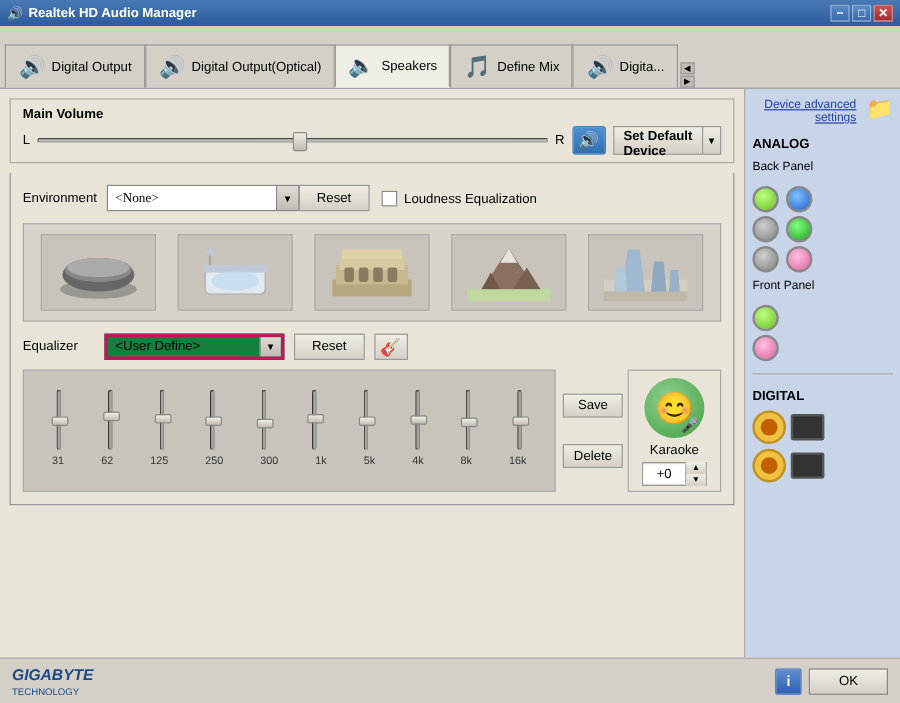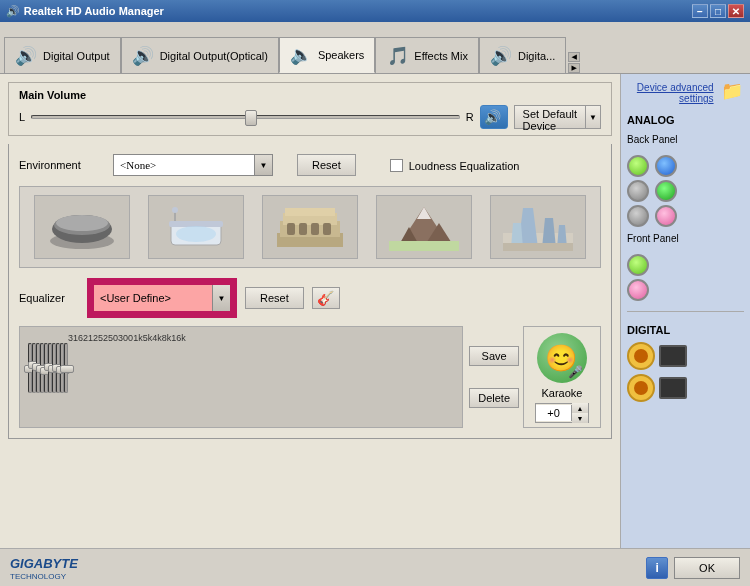--- a/index.html
+++ b/index.html
@@ -137,20 +137,21 @@
       display: flex; align-items: center; gap: 0;
     }
     .sdb-main {
       padding: 2px 8px;
       background: linear-gradient(to bottom, #f0ede5, #d4d0c8);
       border: 1px solid #999;
       border-right: none;
       font-size: 11px;
       cursor: pointer;
       height: 24px;
+      font-weight: bold;
     }
     .sdb-arrow {
       width: 16px; height: 24px;
       background: linear-gradient(to bottom, #f0ede5, #d4d0c8);
       border: 1px solid #999;
       display: flex; align-items: center; justify-content: center;
       font-size: 8px; cursor: pointer;
     }
 
     
@@ -178,21 +179,21 @@
     .tab-content {
       border: 1px solid #999;
       border-top: none;
       background: #e8e4d8;
       padding: 10px;
       flex: 1;
     }
 
     
     .env-row {
-      display: flex; align-items: center; gap: 24px;
+      display: flex; align-items: center; gap: 0;
       margin-bottom: 10px;
     }
     .env-label { font-size: 11px; min-width: 70px; }
     .env-select {
       display: flex; align-items: center;
       border: 1px solid #888;
       background: white;
       height: 22px;
       min-width: 160px;
     }
@@ -244,23 +245,23 @@
     }
 
     
     .eq-row {
       display: flex; align-items: center; gap: 8px;
       margin-bottom: 8px;
     }
     .eq-label { font-size: 11px; min-width: 60px; }
     .eq-select {
       display: flex; align-items: center;
-      border: 7px solid #be185d;
-      background: #fca5a5;
-      height: 40px;
+      border: 3px solid #be185d;
+      background: #15803d;
+      height: 22px;
       min-width: 150px;
     }
     .eq-select-text { font-size: 11px; padding: 0 6px; flex: 1; }
     .eq-select-arrow {
       width: 18px; height: 100%;
       background: linear-gradient(to bottom, #e0dcd4, #c0bcb4);
       border-left: 1px solid #888;
       display: flex; align-items: center; justify-content: center;
       font-size: 8px; cursor: pointer;
     }
@@ -270,21 +271,21 @@
       border: 1px solid #999;
       display: flex; align-items: center; justify-content: center;
       font-size: 14px; cursor: pointer;
     }
     .eq-sliders {
       flex: 1;
       background: #c8c4bc;
       border: 1px solid #aaa;
       padding: 6px 8px;
       display: flex;
-      flex-direction: row;
+      flex-direction: column;
     }
     .eq-sliders-row {
       display: flex;
       justify-content: space-around;
       align-items: flex-end;
       height: 60px;
       margin-bottom: 4px;
     }
     .eq-slider-col {
       display: flex;
@@ -505,21 +506,21 @@
     <div class="top-tab">
       <div class="tab-icon">🔊</div>
       <span>Digital Output(Optical)</span>
     </div>
     <div class="top-tab active">
       <div class="tab-icon">🔈</div>
       <span>Speakers</span>
     </div>
     <div class="top-tab">
       <div class="tab-icon">🎵</div>
-      <span>Effects Mix</span>
+      <span>Define Mix</span>
     </div>
     <div class="top-tab">
       <div class="tab-icon">🔊</div>
       <span>Digita...</span>
     </div>
     <div class="tab-nav-arrows">
       <div class="tab-nav-arrow">◀</div>
       <div class="tab-nav-arrow">▶</div>
     </div>
   </div>

